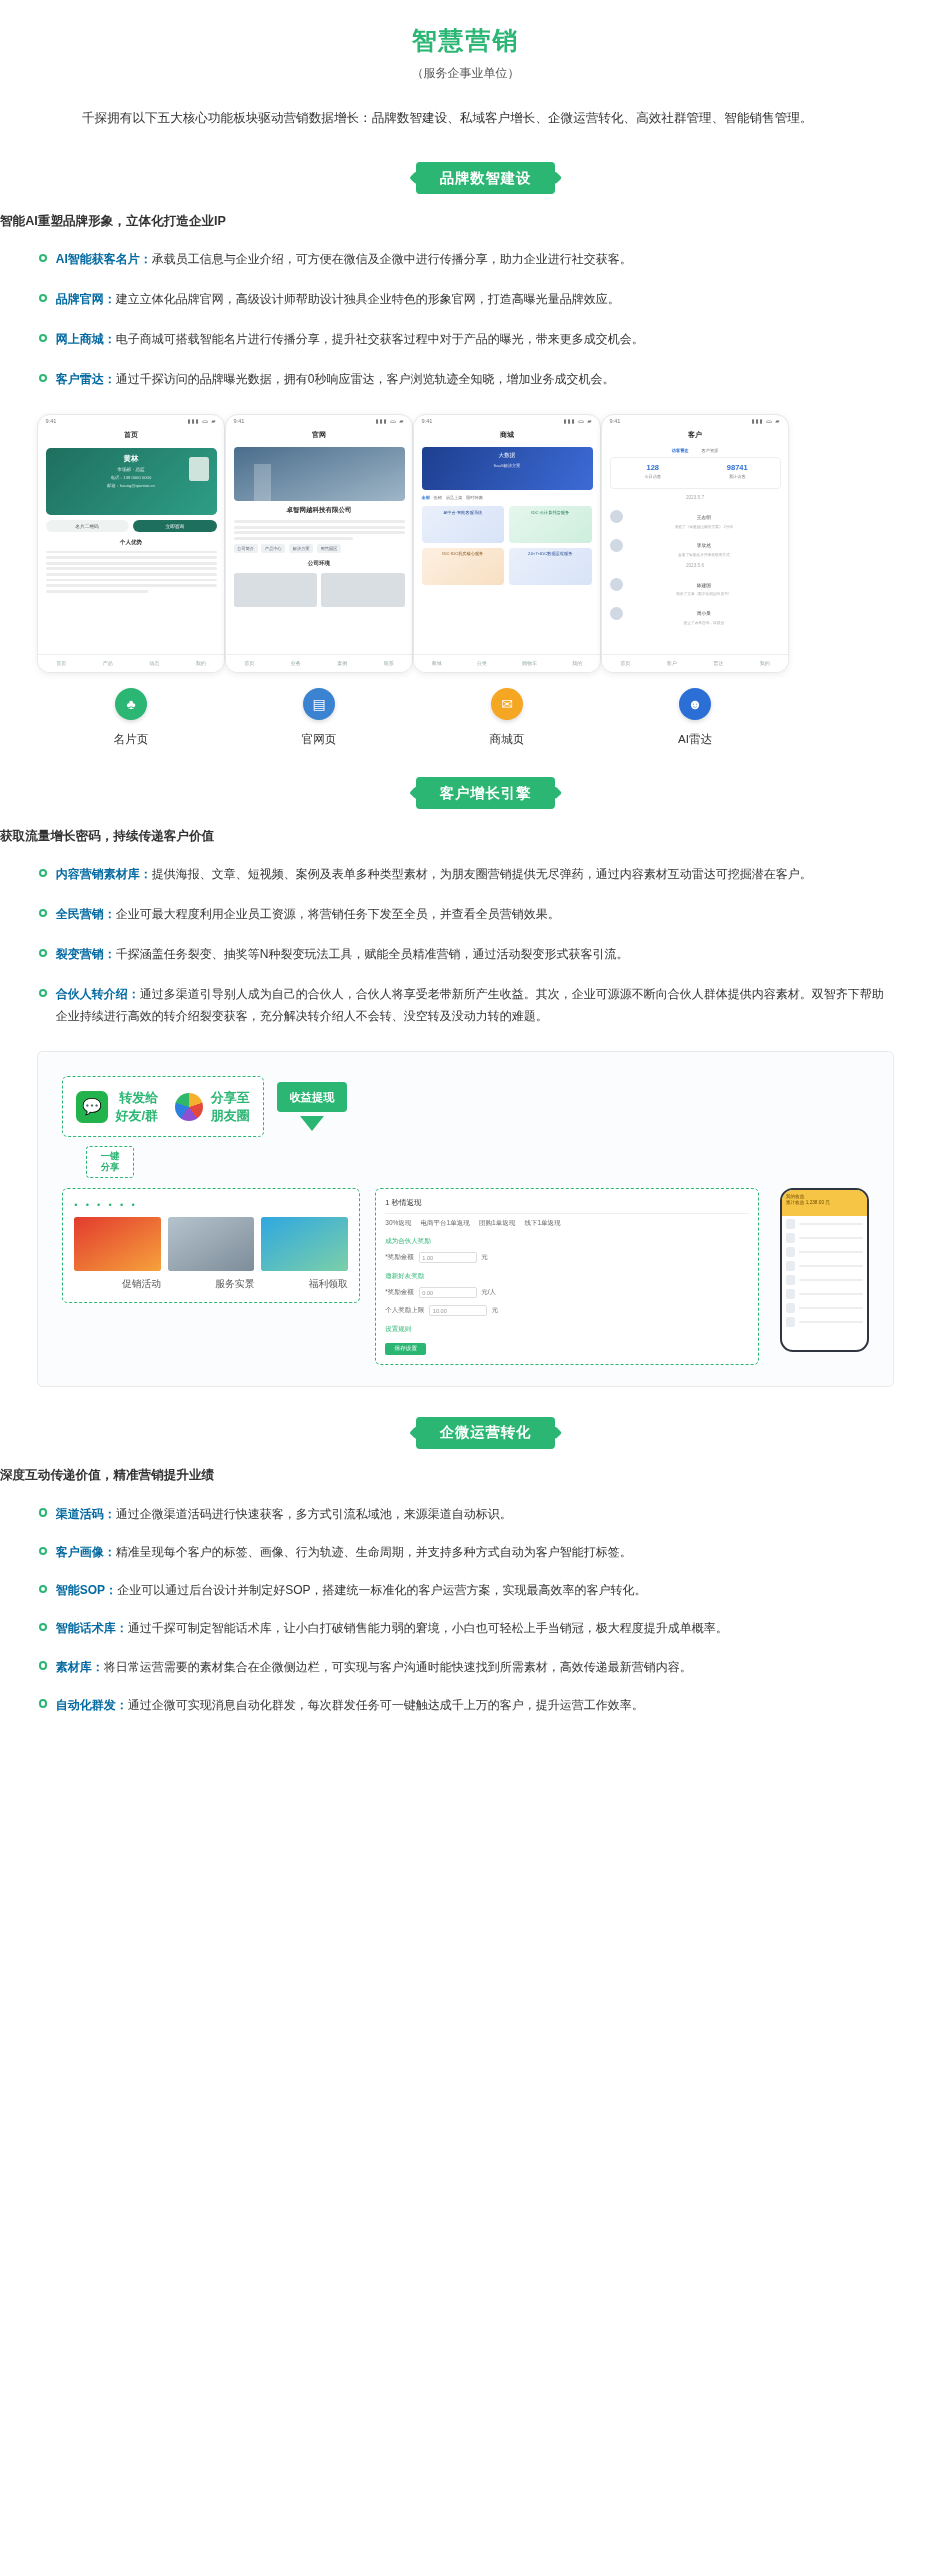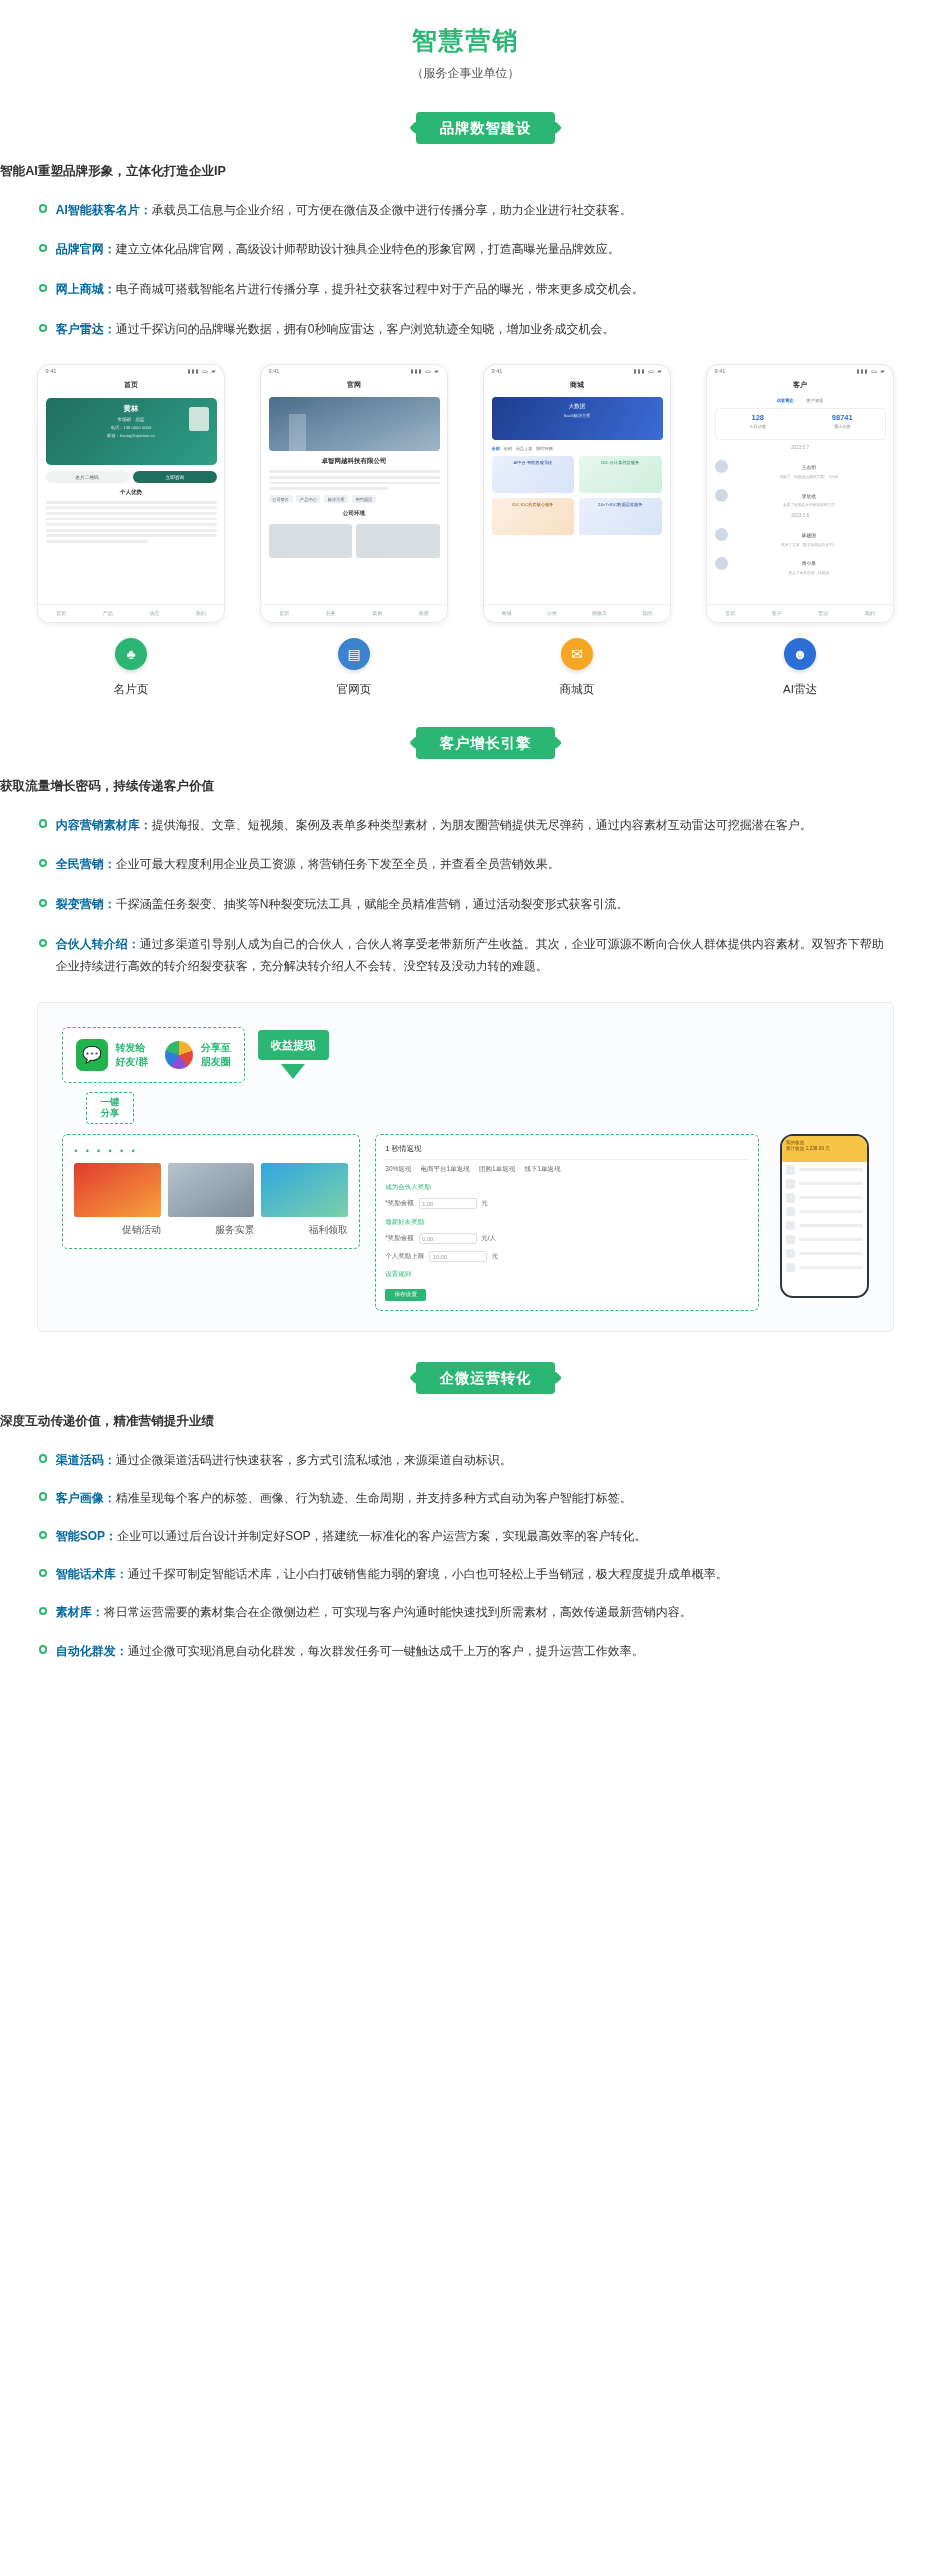--- a/index.html
+++ b/index.html
@@ -85,21 +85,20 @@
     margin: 5.6px 8.4px 0 0;
     background: #fff;
   }
   .btxt { flex: 1 1 auto; }
   .btxt b { color: #0369a1; font-weight: bold; }
 
   
   .phones {
     margin: 24px 37px 0 37px;
     display: flex;
-    justify-content: space-between;
   }
   .phone-col { width: 188px; text-align: center; }
   .phone {
     width: 188px; height: 259px;
     background: #fff;
     border: 0.9px solid #e6e8eb;
     border-radius: 13px;
     box-shadow: 0 1.9px 6.5px rgba(0,0,0,.07);
     overflow: hidden;
     position: relative;
@@ -228,21 +227,21 @@
     border-radius: 5.6px;
     padding: 11.2px 13px;
     display: flex; align-items: center; gap: 17px;
     background: #fff;
   }
   .wechat-ico {
     width: 32px; height: 32px; border-radius: 6.5px; background: #22b34c;
     color: #fff; display: flex; align-items: center; justify-content: center;
     font-size: 16px;
   }
-  .mini-lbl { font-size: 10px; color: #2bb673; line-height: 1.4; font-weight: bold; }
+  .mini-lbl { font-size: 13px; color: #2bb673; line-height: 1.4; font-weight: bold; text-align: right; }
   .color-wheel {
     width: 28px; height: 28px; border-radius: 50%;
     background: conic-gradient(#f5b02e 0 20%, #e2483c 20% 40%, #8e4fd0 40% 60%, #2f7fe0 60% 80%, #30b86a 80% 100%);
   }
   .arrow-green {
     width: 0; height: 0;
     border-left: 12px solid transparent;
     border-right: 12px solid transparent;
     border-top: 15px solid #2bb673;
     margin: 3.7px auto 0 auto;
@@ -305,20 +304,21 @@
   
   .tight .bullet { margin-bottom: 16px; }
 </style>
 </head>
 <body>
 
 <div class="page">
 
   <div class="page-title">智慧营销</div>
   <div class="page-subtitle">（服务企事业单位）</div>
+  <div class="intro">千探拥有以下五大核心功能板块驱动营销数据增长：品牌数智建设、私域客户增长、企微运营转化、高效社群管理、智能销售管理。</div>
 
   <div class="section-pill-wrap">
     <span class="section-pill">品牌数智建设</span>
   </div>
   <div class="section-tagline">智能AI重塑品牌形象，立体化打造企业IP</div>
 
   <div class="bullets">
     <div class="bullet">
       <span class="dot"></span>
       <span class="btxt"><b>AI智能获客名片：</b><span>承载员工信息与企业介绍，可方便在微信及企微中进行传播分享，助力企业进行社交获客。</span></span>

